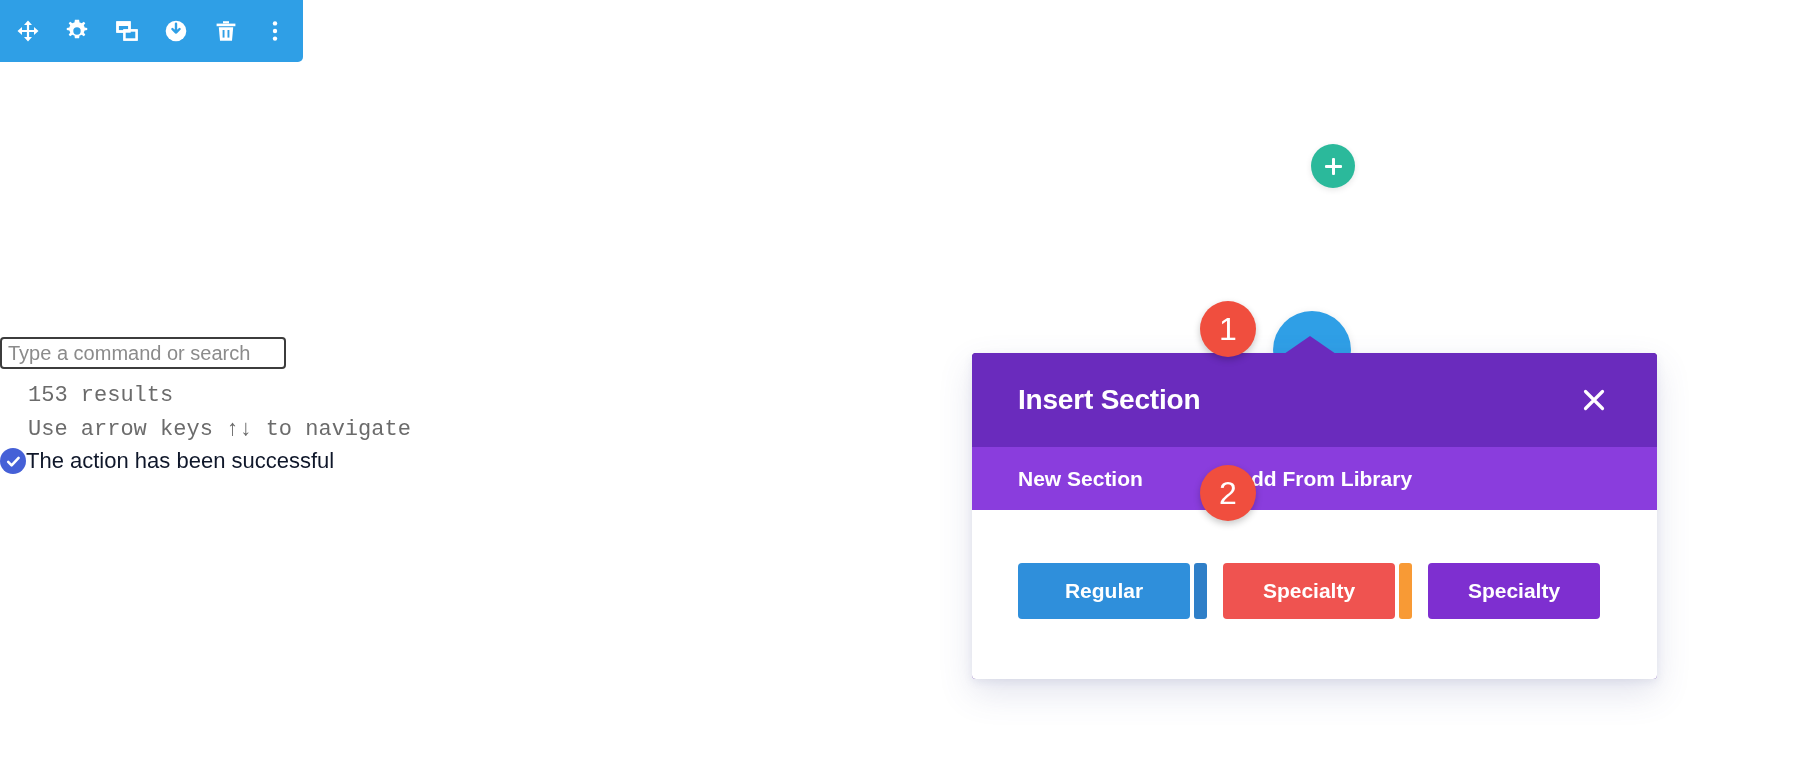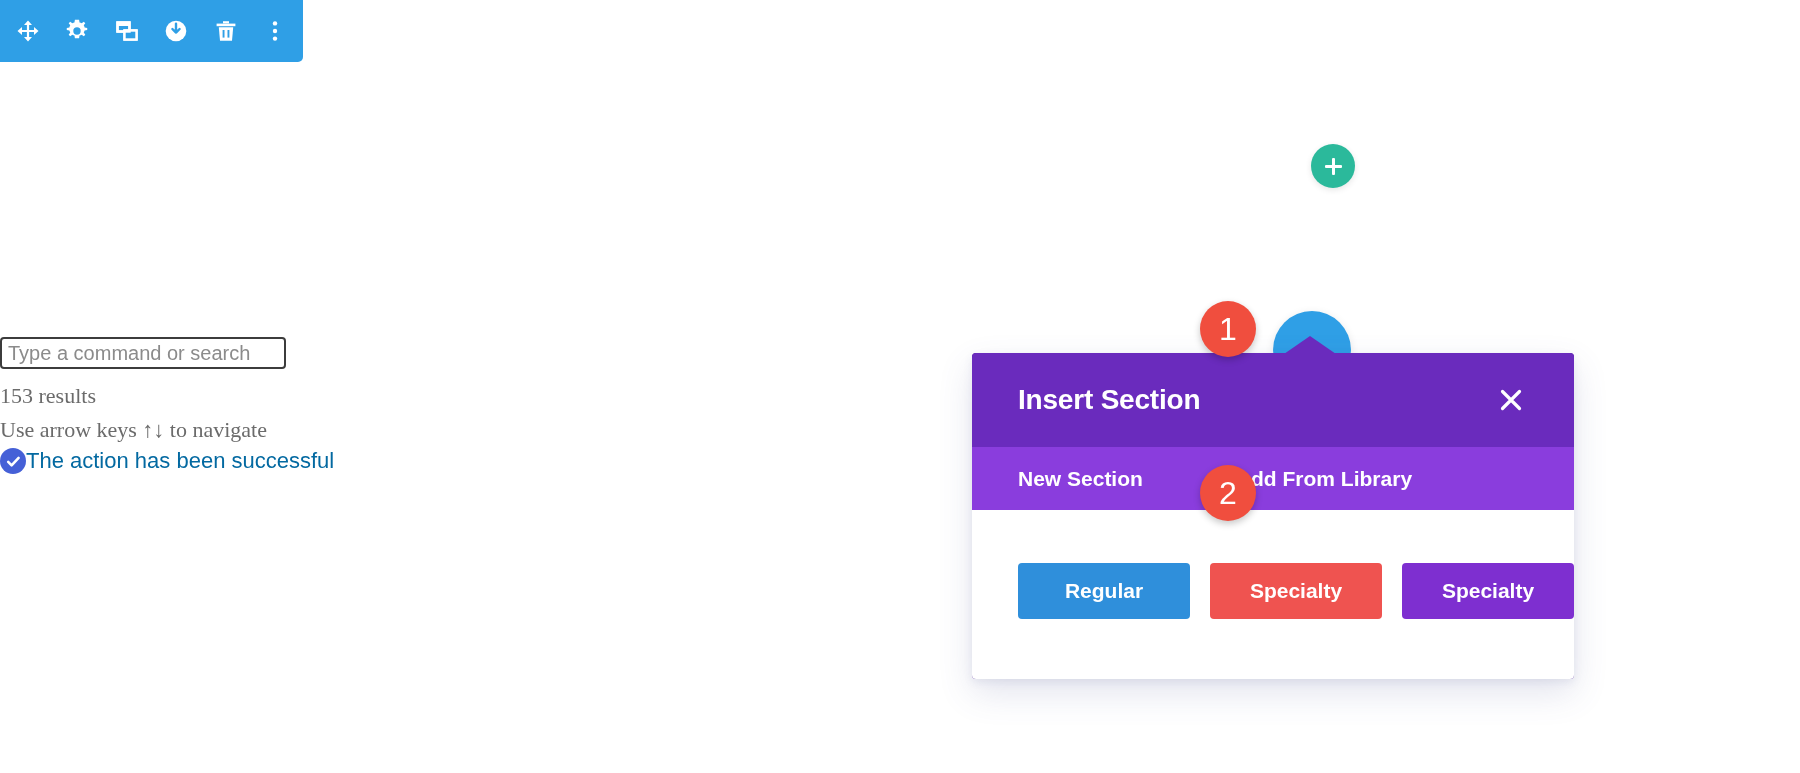--- a/index.html
+++ b/index.html
@@ -68,22 +68,23 @@
     outline: none;
   }
   .search-input::placeholder {
     color: #8b8b8b;
     opacity: 1;
   }
   .status-line {
     font-size: 22px;
     line-height: 34px;
     color: #6b6b6b;
-    font-family: Liberation Serif, serif;
+    font-family: Liberation Mono, monospace;
     white-space: nowrap;
+    padding-left: 28px;
   }
   .results-count { margin-top: 10px; }
   .success-row {
     display: flex;
     align-items: center;
     margin-top: 1px;
   }
   .success-check {
     width: 26px;
     height: 26px;
@@ -92,21 +93,21 @@
     background: #4560d7;
     display: flex;
     align-items: center;
     justify-content: center;
     margin-right: 0px;
   }
   .success-check svg { display: block; }
   .success-text {
     font-size: 22px;
     line-height: 26px;
-    color: #0369a1;
+    color: #0f172a;
   }
 
   
   .green-add {
     position: absolute;
     left: 1311px;
     top: 144px;
     width: 44px;
     height: 44px;
     border-radius: 50%;
@@ -180,21 +181,21 @@
     width: 56px;
     height: 56px;
     font-size: 32px;
   }
 
   
   .insert-modal {
     position: absolute;
     left: 972px;
     top: 353px;
-    width: 602px;
+    width: 685px;
     background: #4c1d95;
     border-radius: 4px;
     box-shadow: 0 14px 34px rgba(80,90,150,0.16), 0 3px 8px rgba(80,90,150,0.10);
     z-index: 5;
     overflow: visible;
   }
   .modal-pointer {
     position: absolute;
     left: 312px;
     top: -17px;

